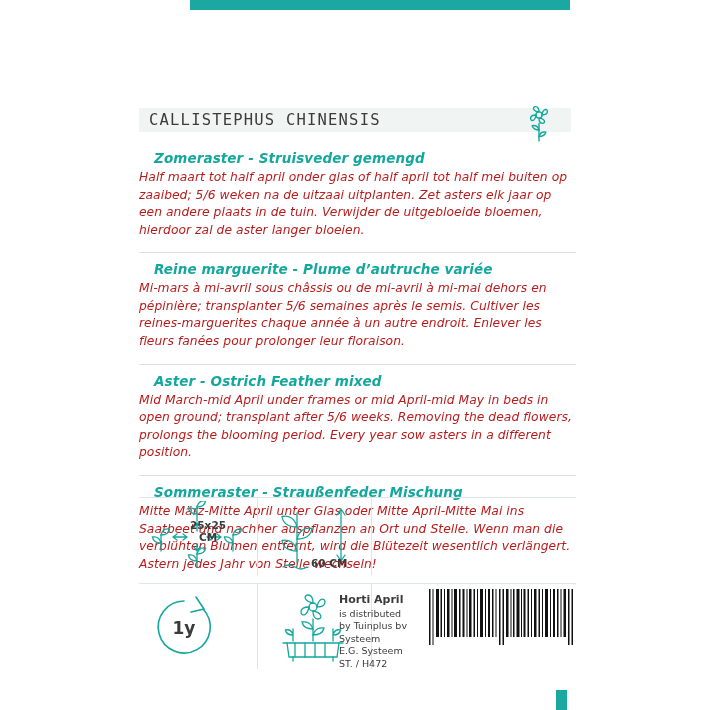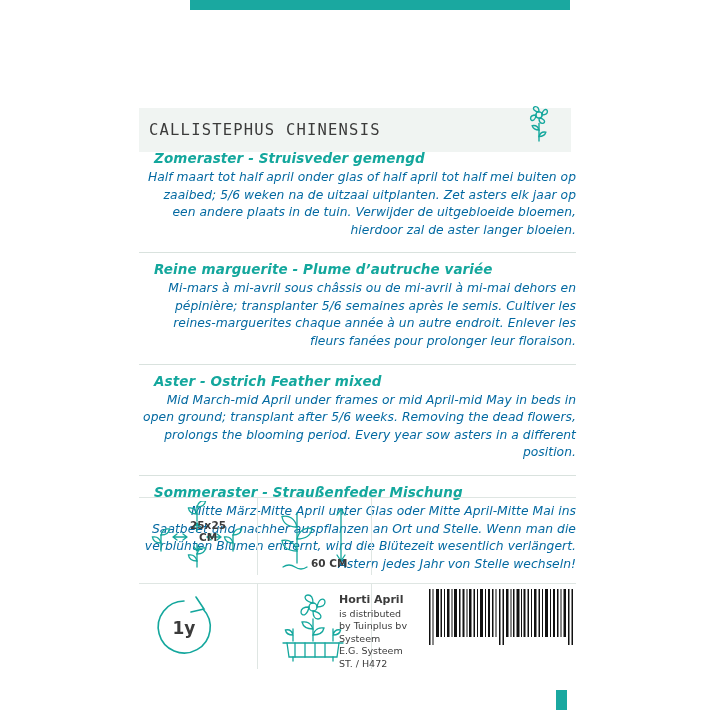--- a/index.html
+++ b/index.html
@@ -40,21 +40,21 @@
     left: 0; top: 0;
     width: 710px; height: 710px;
   }
 
   
   .species-row {
     position: absolute;
     left: 139px;
     top: 108px;
     width: 432px;
-    height: 44px;
+    height: 24px;
     background: #f0f4f2;
     display: flex;
     align-items: center;
   }
   .species-name {
     font-family: "DejaVu Sans Mono", monospace;
     font-size: 15.5px;
     letter-spacing: 1.2px;
     color: #3b3b3b;
     padding-left: 10px;
@@ -80,25 +80,24 @@
     color: #14a79d;
     font-weight: bold;
     font-size: 13.5px;
     font-style: italic;
     margin: 0 0 3px 15px;
     letter-spacing: .1px;
   }
   .block-body {
     font-size: 12.3px;
     line-height: 1.43;
-    color: #0369a1;
+    color: #b91c1c;
     margin: 0;
     font-style: italic;
     letter-spacing: .05px;
-    text-align: right;
   }
   .divider {
     border: 0;
     border-top: 1px solid #d9e2de;
     margin: 10px 0 8px 0;
   }
 
   
   .info-strip {
     position: absolute;

